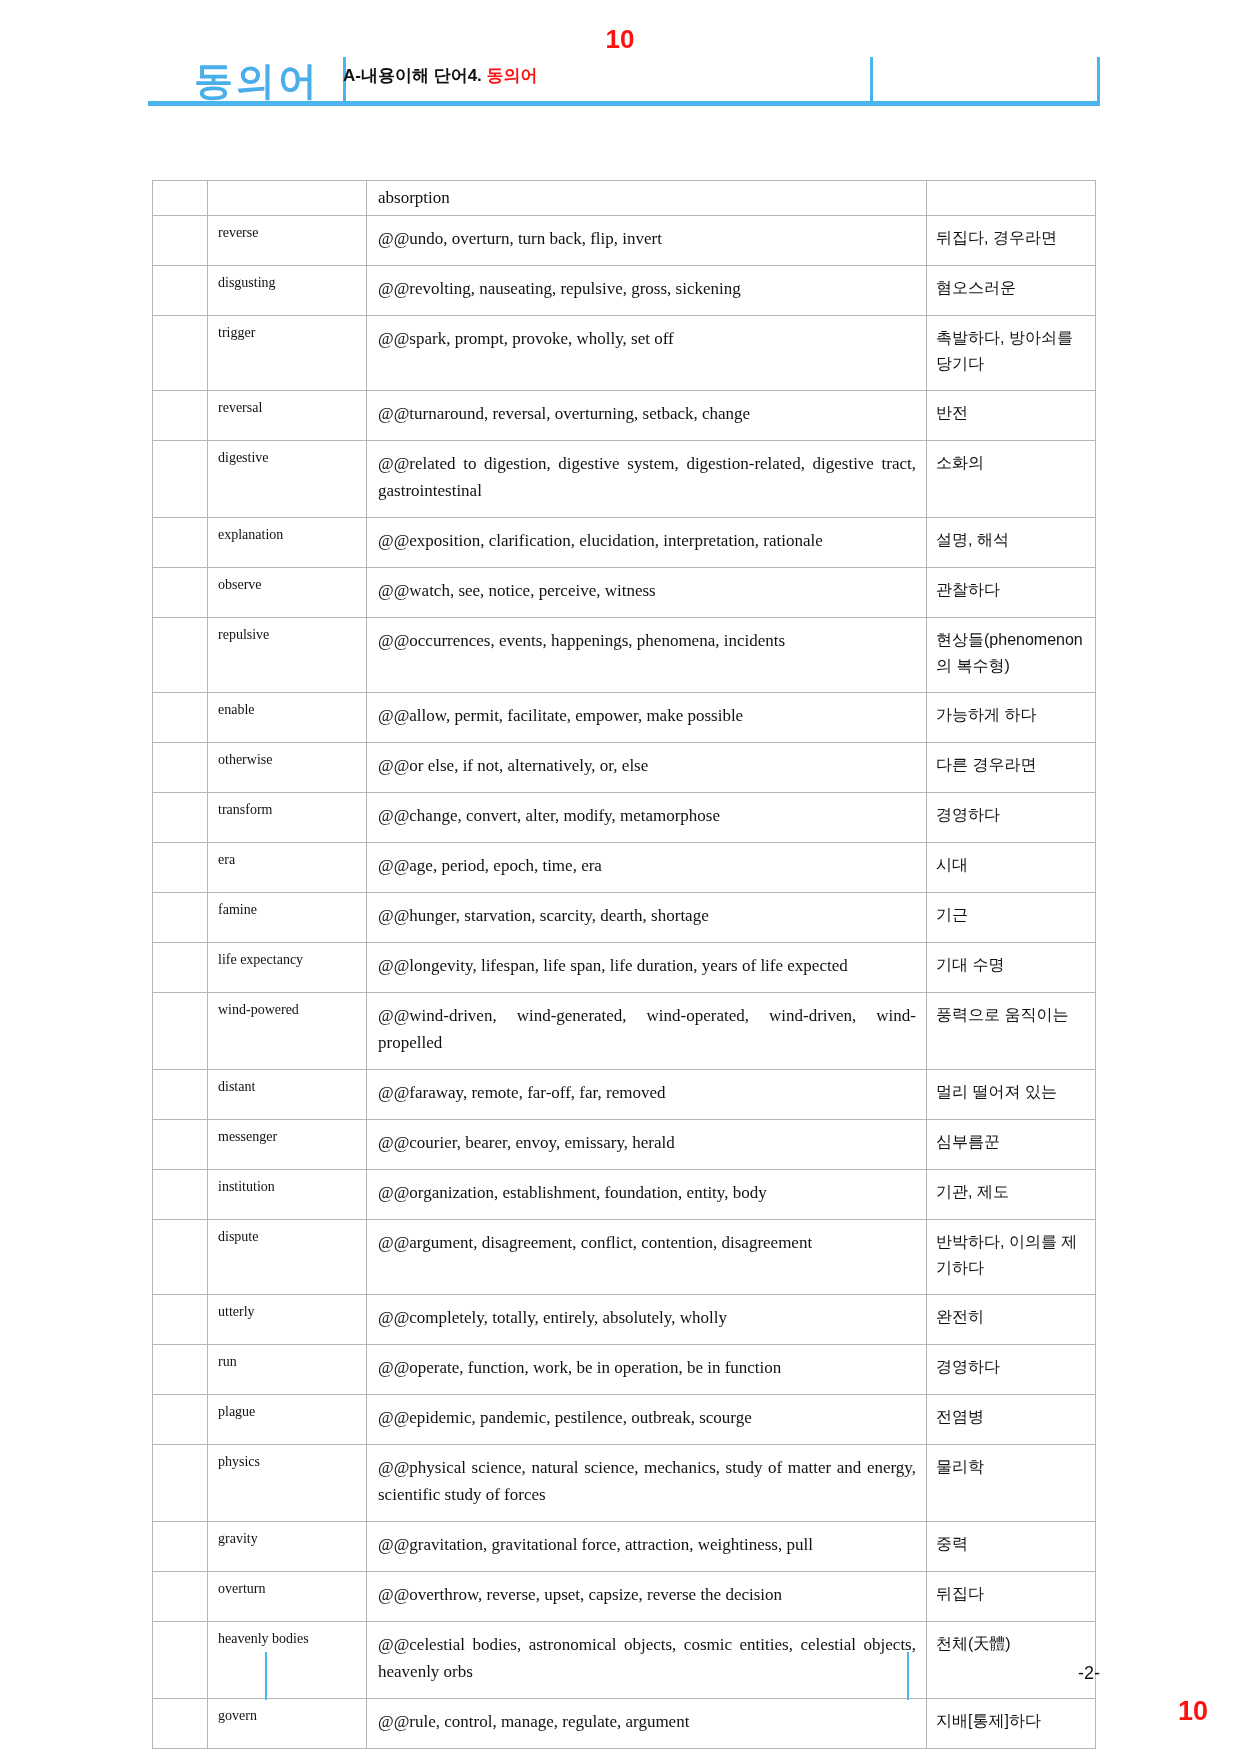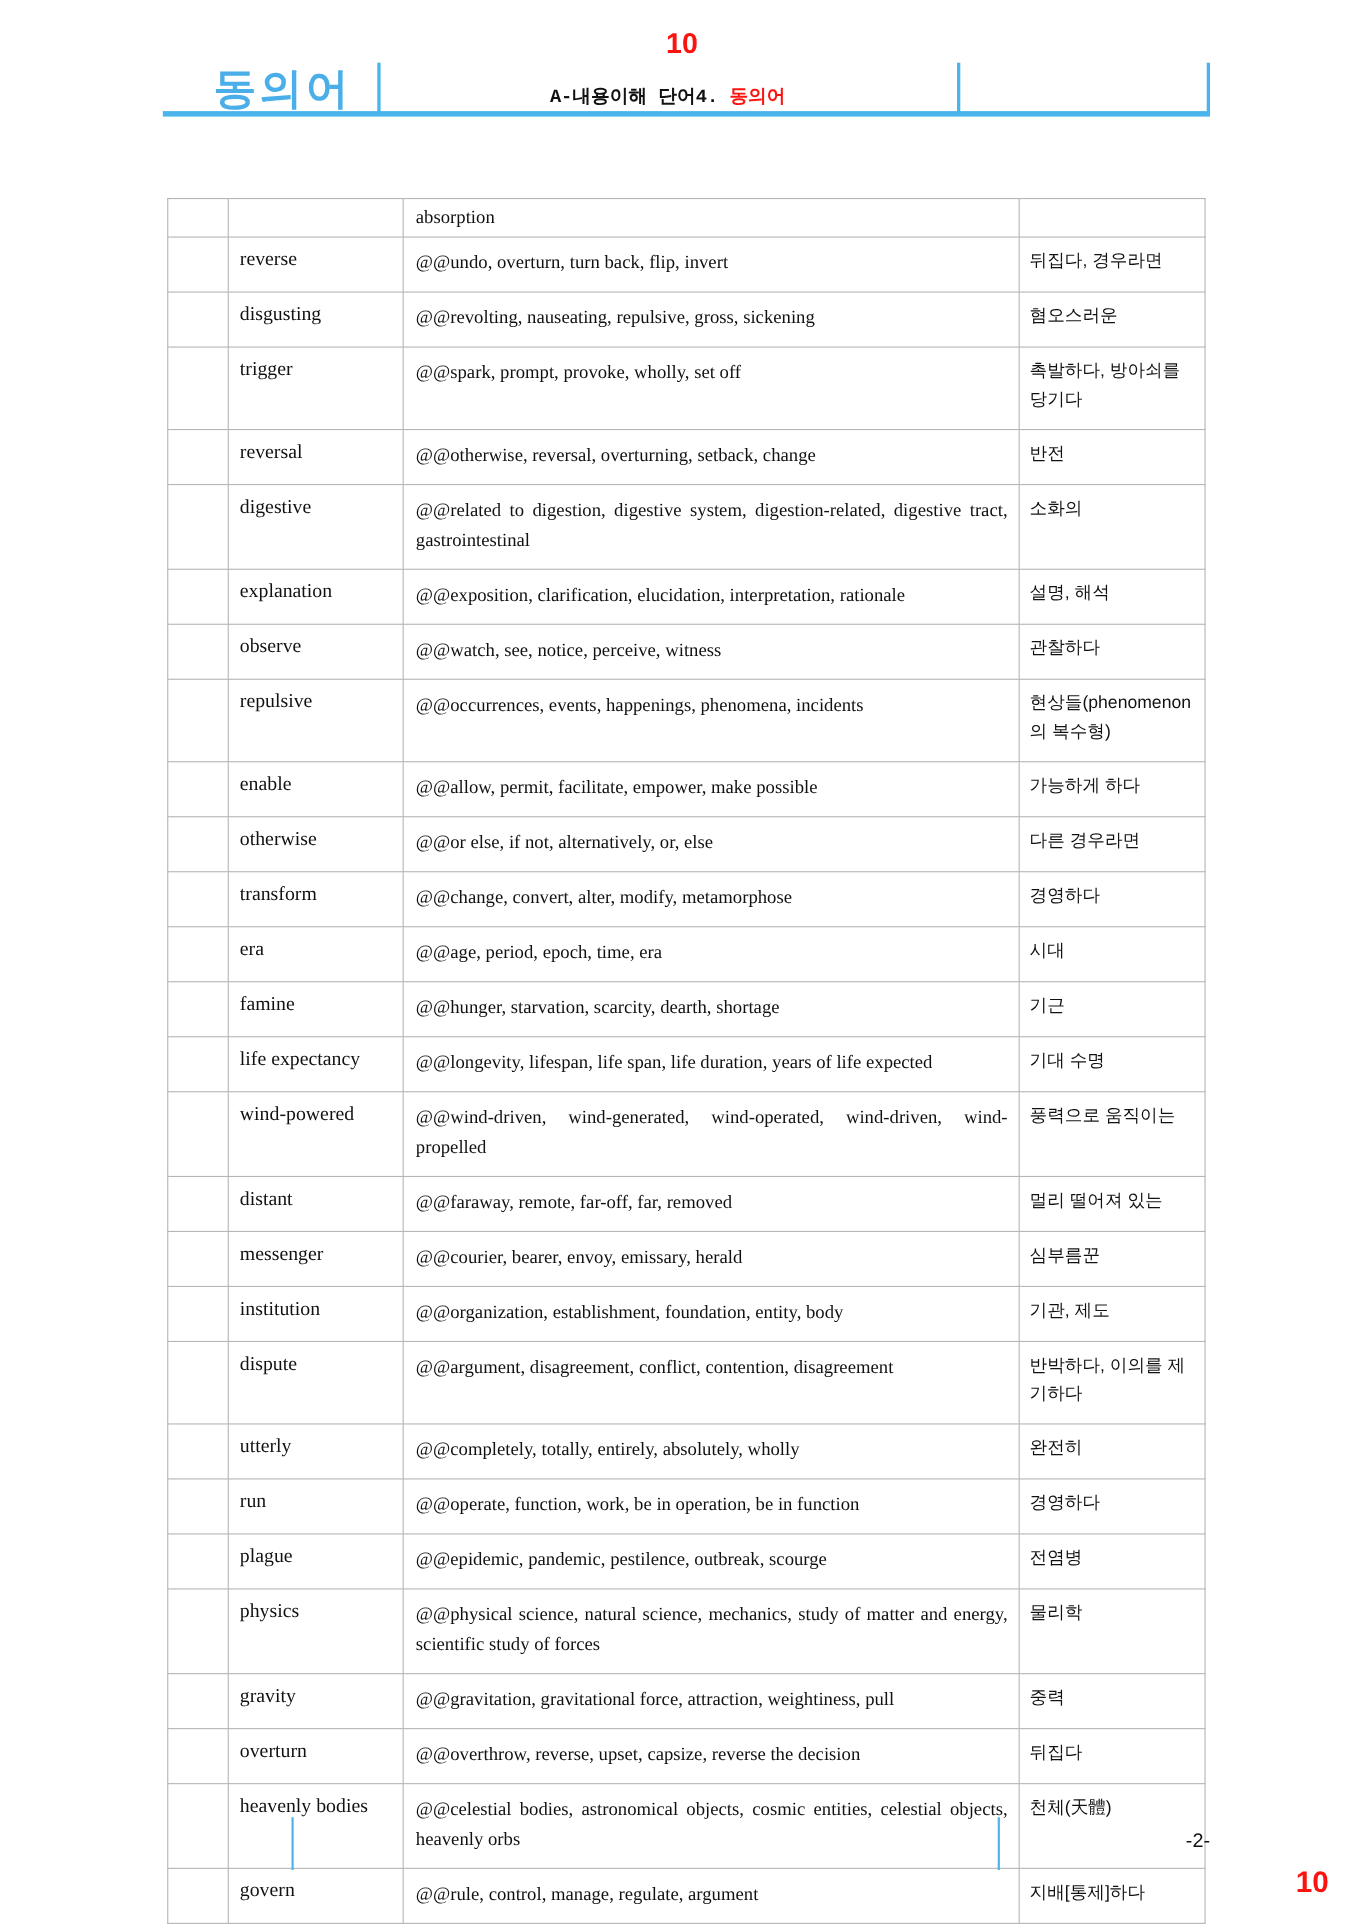--- a/index.html
+++ b/index.html
@@ -31,23 +31,23 @@
   }
   #hdr-vline-1 { left:343px; }
   #hdr-vline-2 { left:870px; }
   #hdr-vline-3 { left:1097px; }
   .hdr-rule {
     position:absolute; left:148px; top:101px;
     width:952px; height:5px;
     background:#4ab5ec;
   }
   .page-title {
-    position:absolute; left:343px; top:76px; width:528px;
-    text-align:center;
-    font-family:Liberation Mono, monospace;
+    position:absolute; left:343px; top:64px; width:528px;
+    text-align:left;
+    font-family:Liberation Sans, sans-serif;
     font-weight:bold; font-size:17px;
     color:#111111;
     white-space:nowrap;
   }
   .page-title .hl { color:#fb1310; }
 
   
   table.vocab {
     position:absolute; left:152px; top:180px;
     width:943px;
@@ -55,21 +55,21 @@
     table-layout:fixed;
   }
   table.vocab td {
     border:1px solid #b5b5b5;
     vertical-align:top;
     word-break:normal;
     overflow-wrap:break-word;
   }
   td.check-cell { }
   td.word-cell {
-    font-size:18px;
+    font-size:14px;
     padding:9px 4px 13px 10px;
   }
   td.syn-cell {
     font-size:17px;
     text-align:justify;
     padding:9px 10px 13px 11px;
     line-height:27px;
   }
   td.kor-cell {
     font-family:"Liberation Sans","DejaVu Sans",sans-serif;
@@ -145,21 +145,21 @@
   <tr>
     <td class="check-cell"></td>
     <td class="word-cell">trigger</td>
     <td class="syn-cell">@@spark, prompt, provoke, wholly, set off</td>
     <td class="kor-cell">촉발하다, 방아쇠를 당기다</td>
   </tr>
 
   <tr>
     <td class="check-cell"></td>
     <td class="word-cell">reversal</td>
-    <td class="syn-cell">@@otherwise, reversal, overturning, setback, change</td>
+    <td class="syn-cell">@@turnaround, reversal, overturning, setback, change</td>
     <td class="kor-cell">반전</td>
   </tr>
 
   <tr>
     <td class="check-cell"></td>
     <td class="word-cell">digestive</td>
     <td class="syn-cell">@@related to digestion, digestive system, digestion-related, digestive tract, gastrointestinal</td>
     <td class="kor-cell">소화의</td>
   </tr>
 

